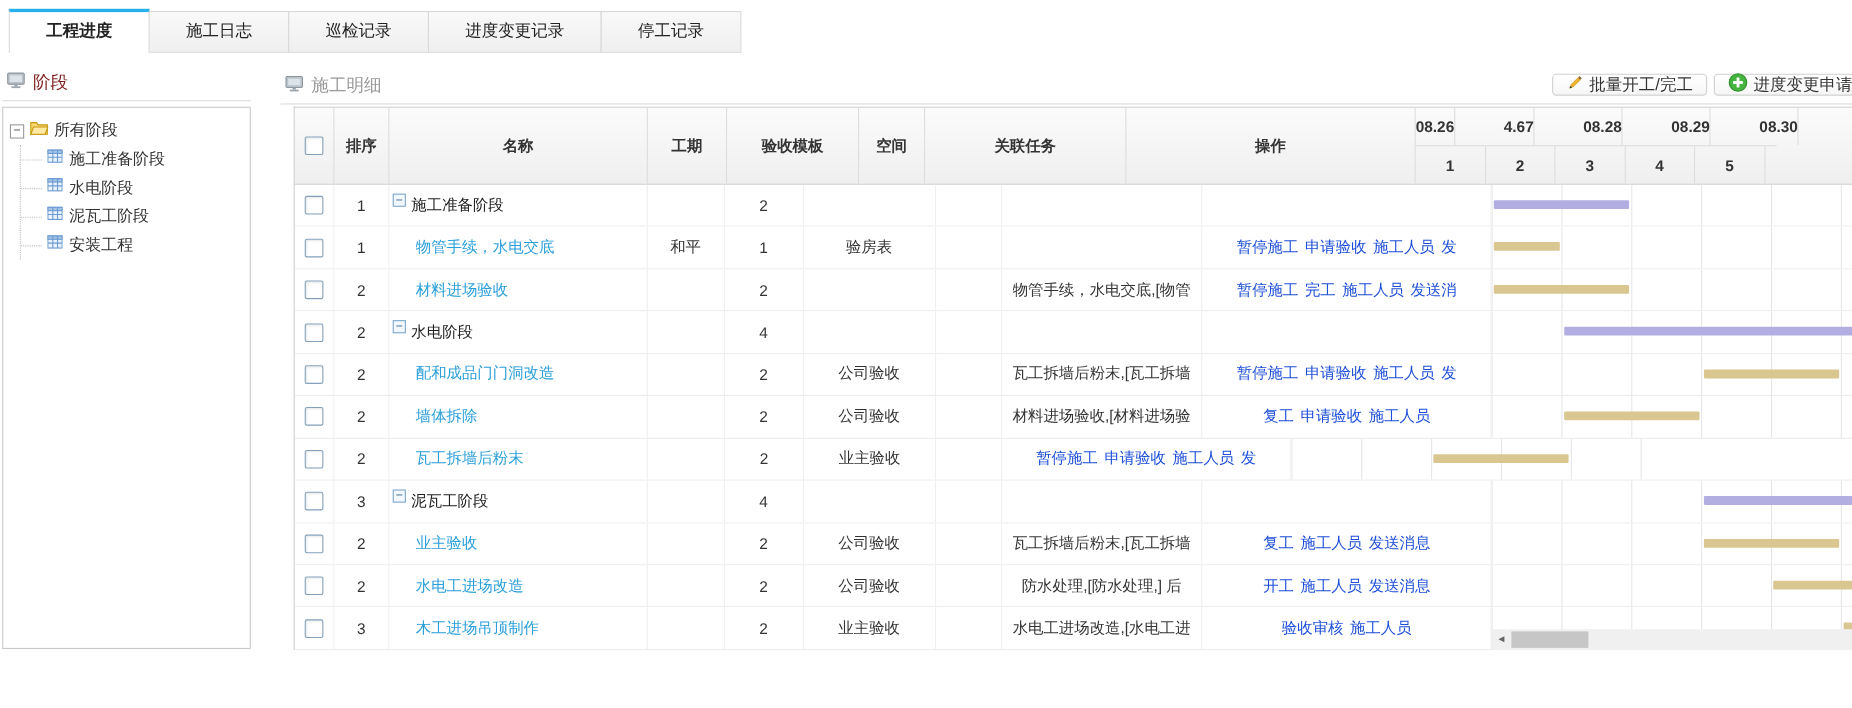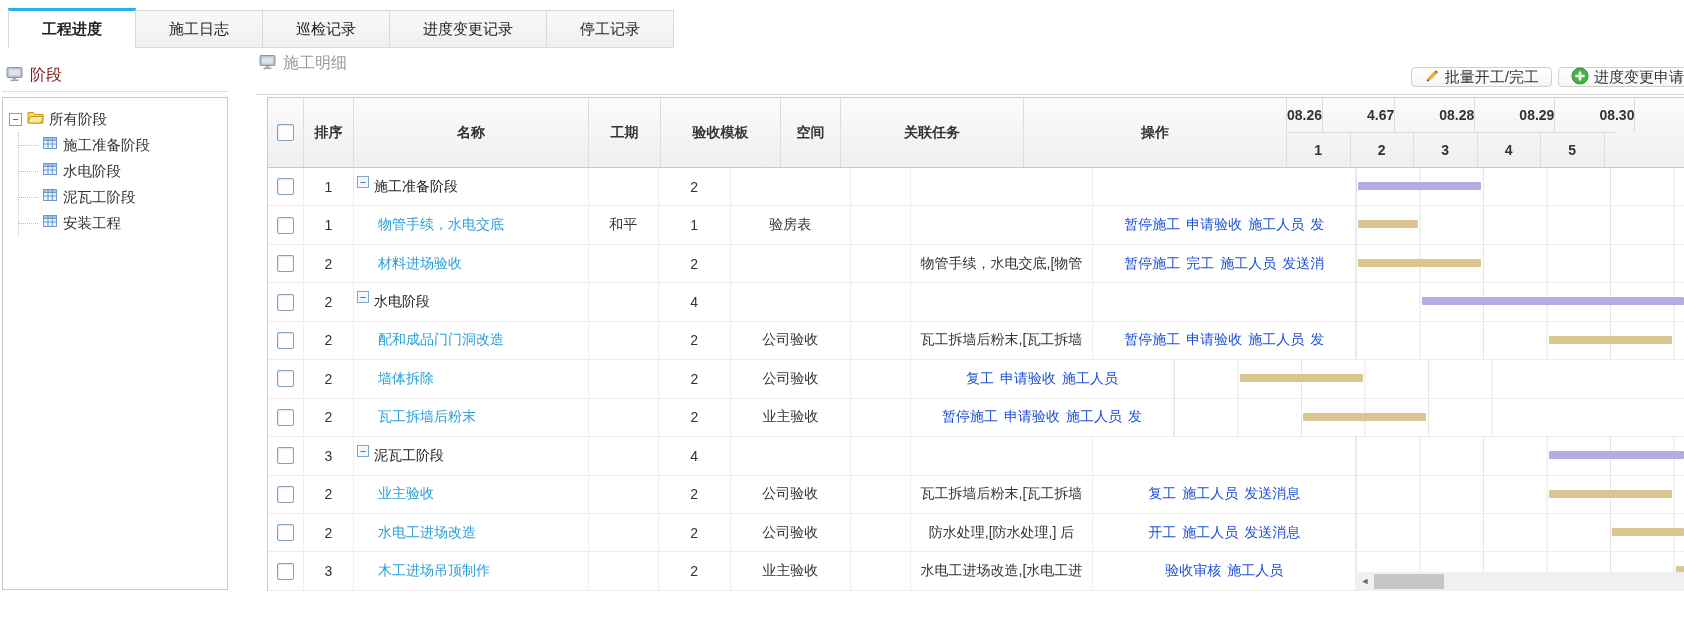--- a/index.html
+++ b/index.html
@@ -13,21 +13,21 @@
          margin-right:-1px; cursor:pointer; white-space:nowrap; }
   .tab.active { background:#fff; border-top:3px solid #24b0e8; border-bottom:none;
                 height:40px; font-weight:bold; position:relative; z-index:2; }
 
   
   .heads { height:49px; display:flex; align-items:flex-end; position:relative; }
   .left-head { width:226px; margin:0 0 5px 2px; border-bottom:1px solid #ddd;
                display:flex; align-items:center; gap:7px; padding:0 0 5px 4px;
                color:#7f1d1d; font-size:16px; }
   .main-head { flex:1; margin:0 0 2px 27px; border-bottom:1px solid #dcdcdc;
-               display:flex; align-items:center; gap:7px; padding:0 0 20px 4px;
+               display:flex; align-items:center; gap:7px; padding:0 0 5px 4px;
                color:#999; font-size:16px; position:relative; }
   .actions { position:absolute; right:-13px; bottom:7px; display:flex; gap:6px; }
   .btn { display:flex; align-items:center; gap:5px; height:20px; padding:0 12px;
          background:linear-gradient(#ffffff,#f6f6f6); border:1px solid #cfcfcf;
          border-radius:4px; font-size:15px; color:#333; cursor:pointer; white-space:nowrap; }
 
   
   .content { display:flex; align-items:flex-start; }
   .tree-panel { width:226px; height:493px; margin-left:2px; border:1px solid #c9c9c9;
                 padding:8px 6px; font-size:14.5px; color:#333; background:#fff; }
@@ -345,20 +345,23 @@
             <span class="cb"></span>
           </div>
           <div class="bcell c-sort">2</div>
           <div class="bcell c-name name-cell">
             <span class="task-name">墙体拆除</span>
           </div>
           <div class="bcell c-owner"></div>
           <div class="bcell c-dur">2</div>
           <div class="bcell c-tpl">公司验收</div>
           <div class="bcell c-space"></div>
+          <div class="bcell c-rel">
+            <span class="rel-text">材料进场验收,[材料进场验</span>
+          </div>
           <div class="bcell c-ops ops-cell">
             <span class="oplink">复工</span>
             <span class="oplink">申请验收</span>
             <span class="oplink">施工人员</span>
           </div>
           <div class="c-gantt gantt-cell">
             <div class="bar" style="left: 65.5px; width: 123px; background: rgb(217, 198, 144);"></div>
           </div>
         </div>
         <div class="grow">

